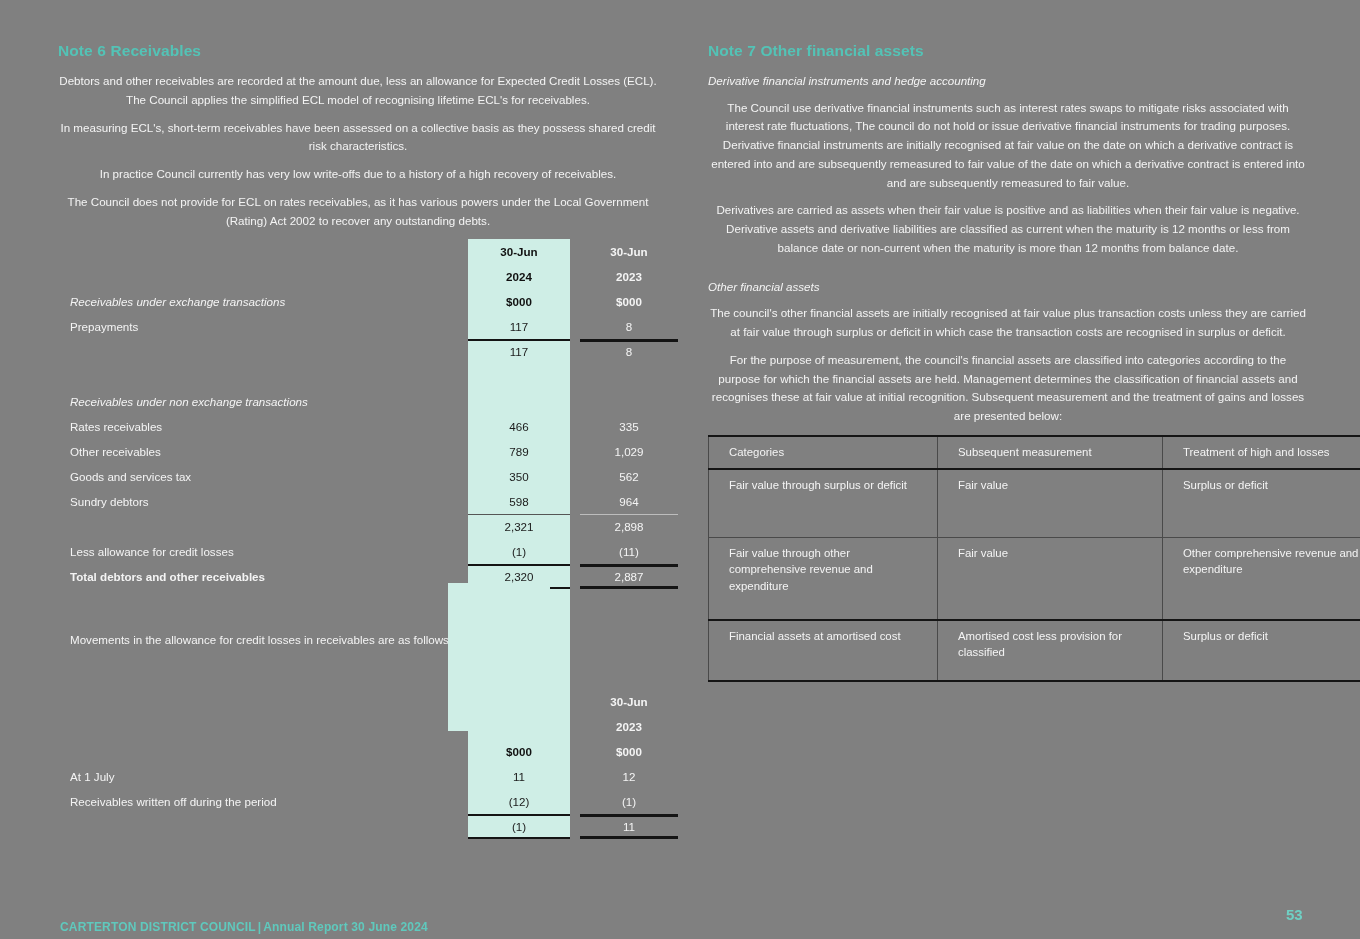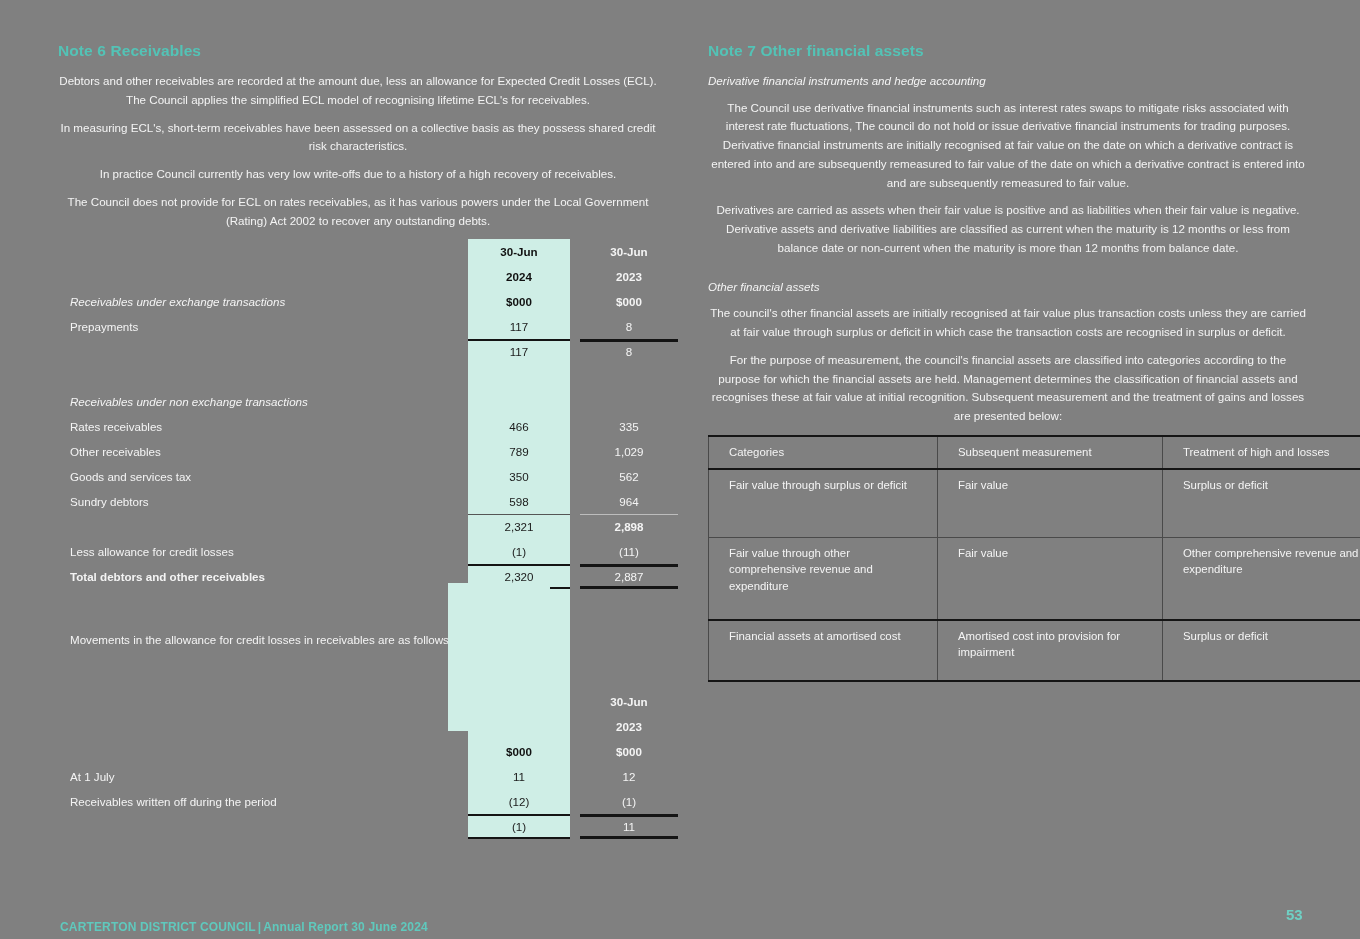--- a/index.html
+++ b/index.html
@@ -84,21 +84,21 @@
     width: 98px;
     text-align: center;
     color: #f4f4f4;
   }
   .hdr-val {
     font-weight: bold;
   }
   .c-2024.hdr-val { color: #111; }
   .italic-row { font-style: italic; }
   .bold-row { font-weight: bold; }
-  .tl-thin-2023 { box-shadow: inset 0 1px 0 0 #bdbdbd; font-weight: bold; }
+  .tl-thin-2023 { box-shadow: inset 0 1px 0 0 #bdbdbd; }
   .tl-thick-2023 { box-shadow: inset 0 3px 0 0 #141414; }
   .tl-thin-2024 { box-shadow: inset 0 1px 0 0 #555; }
   .tl-thick-2024 { box-shadow: inset 0 2px 0 0 #141414; }
   .both-2024 { box-shadow: inset 0 2px 0 0 #141414, inset 0 -2px 0 0 #141414; }
   .both-2023 { box-shadow: inset 0 3px 0 0 #141414, inset 0 -3px 0 0 #141414; }
   .spacer-row td { height: 25px; }
   .tall-label { line-height: 1.5; }
   
   .mint-block {
     position: absolute;
@@ -349,21 +349,21 @@
           <td>Fair value</td>
           <td>Surplus or deficit</td>
         </tr>
         <tr class="cat-r2">
           <td>Fair value through other comprehensive revenue and expenditure</td>
           <td>Fair value</td>
           <td>Other comprehensive revenue and expenditure</td>
         </tr>
         <tr class="cat-r3 last-row">
           <td>Financial assets at amortised cost</td>
-          <td>Amortised cost into provision for impairment</td>
+          <td>Amortised cost less provision for classified</td>
           <td>Surplus or deficit</td>
         </tr>
       </tbody>
     </table>
   </div>
 
   <div class="mint-block"></div>
 
   <div class="footer-text">
     <span>CARTERTON DISTRICT COUNCIL</span><span class="sep">|</span><span>Annual Report 30 June 2024</span>

